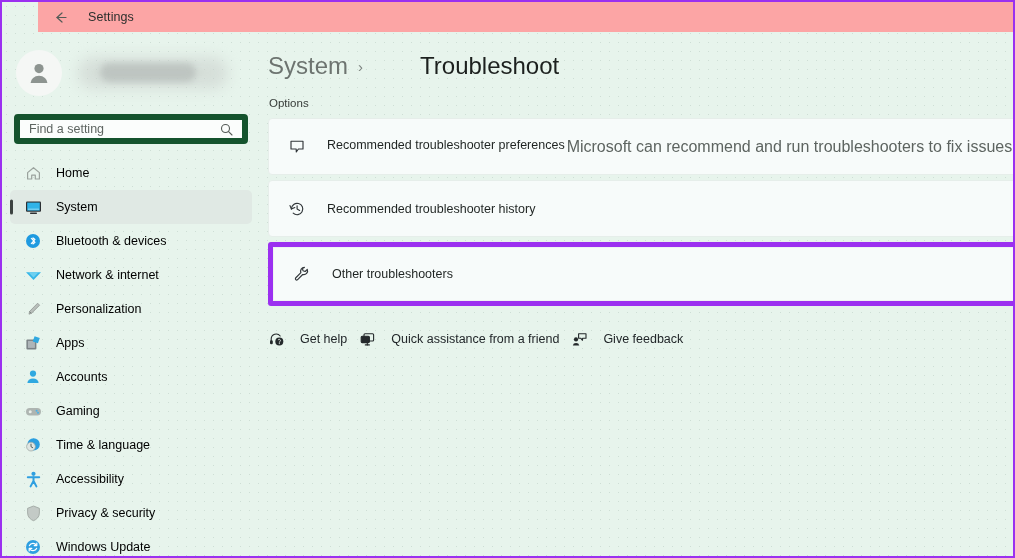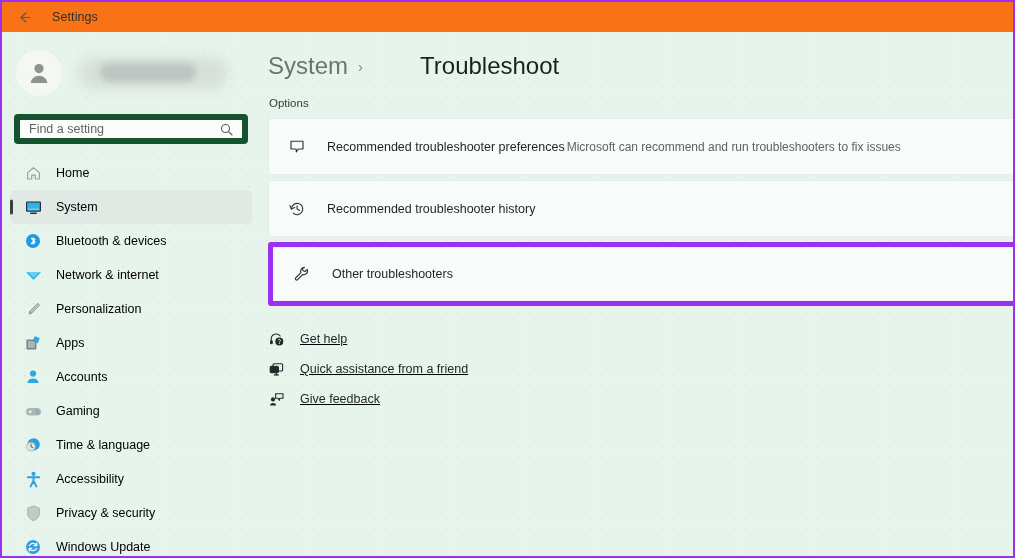--- a/index.html
+++ b/index.html
@@ -33,21 +33,22 @@
 
   .layer { position: relative; z-index: 1; }
 
   
   .titlebar {
     height: 30px;
     display: flex;
     align-items: center;
     gap: 18px;
     padding-left: 12px;
-    background: #f97316;
+    background: #fca5a5;
+    margin-left: 36px;
   }
   .back-btn {
     width: 20px; height: 20px;
     display: flex; align-items: center; justify-content: center;
     color: #555b57;
   }
   .titlebar-title {
     font-size: 12.5px;
     color: #2b2f2d;
     letter-spacing: .1px;
@@ -220,21 +221,21 @@
     margin-right: -10px;
   }
   .card-ico {
     width: 20px; height: 20px;
     flex: 0 0 20px;
     display: flex; align-items: center; justify-content: center;
     color: #32373a;
   }
   .card-text { display: flex; flex-direction: row; gap: 2px; }
   .card-title { font-size: 12.5px; color: #1f2422; }
-  .card-sub { font-size: 12px; color: #5d6460; }
+  .card-sub { font-size: 16px; color: #5d6460; }
 
   
   .highlight-wrap {
     border: 5px solid #9b30f0;
     border-radius: 3px;
     margin-right: -10px;
     margin-top: 1px;
     margin-bottom: 5px;
   }
   .highlight-wrap .card {
@@ -242,23 +243,22 @@
     border-radius: 0;
     border: 1px solid #eef4f1;
     min-height: 54px;
   }
 
   
   .help-links {
     padding-left: 8px;
     margin-top: 24px;
     display: flex;
-    flex-direction: column;
+    flex-direction: row;
     gap: 12px;
-    text-decoration: underline;
   }
   .help-link {
     display: flex;
     align-items: center;
     gap: 16px;
     height: 18px;
     cursor: default;
   }
   .help-ico {
     width: 16px; height: 16px;

